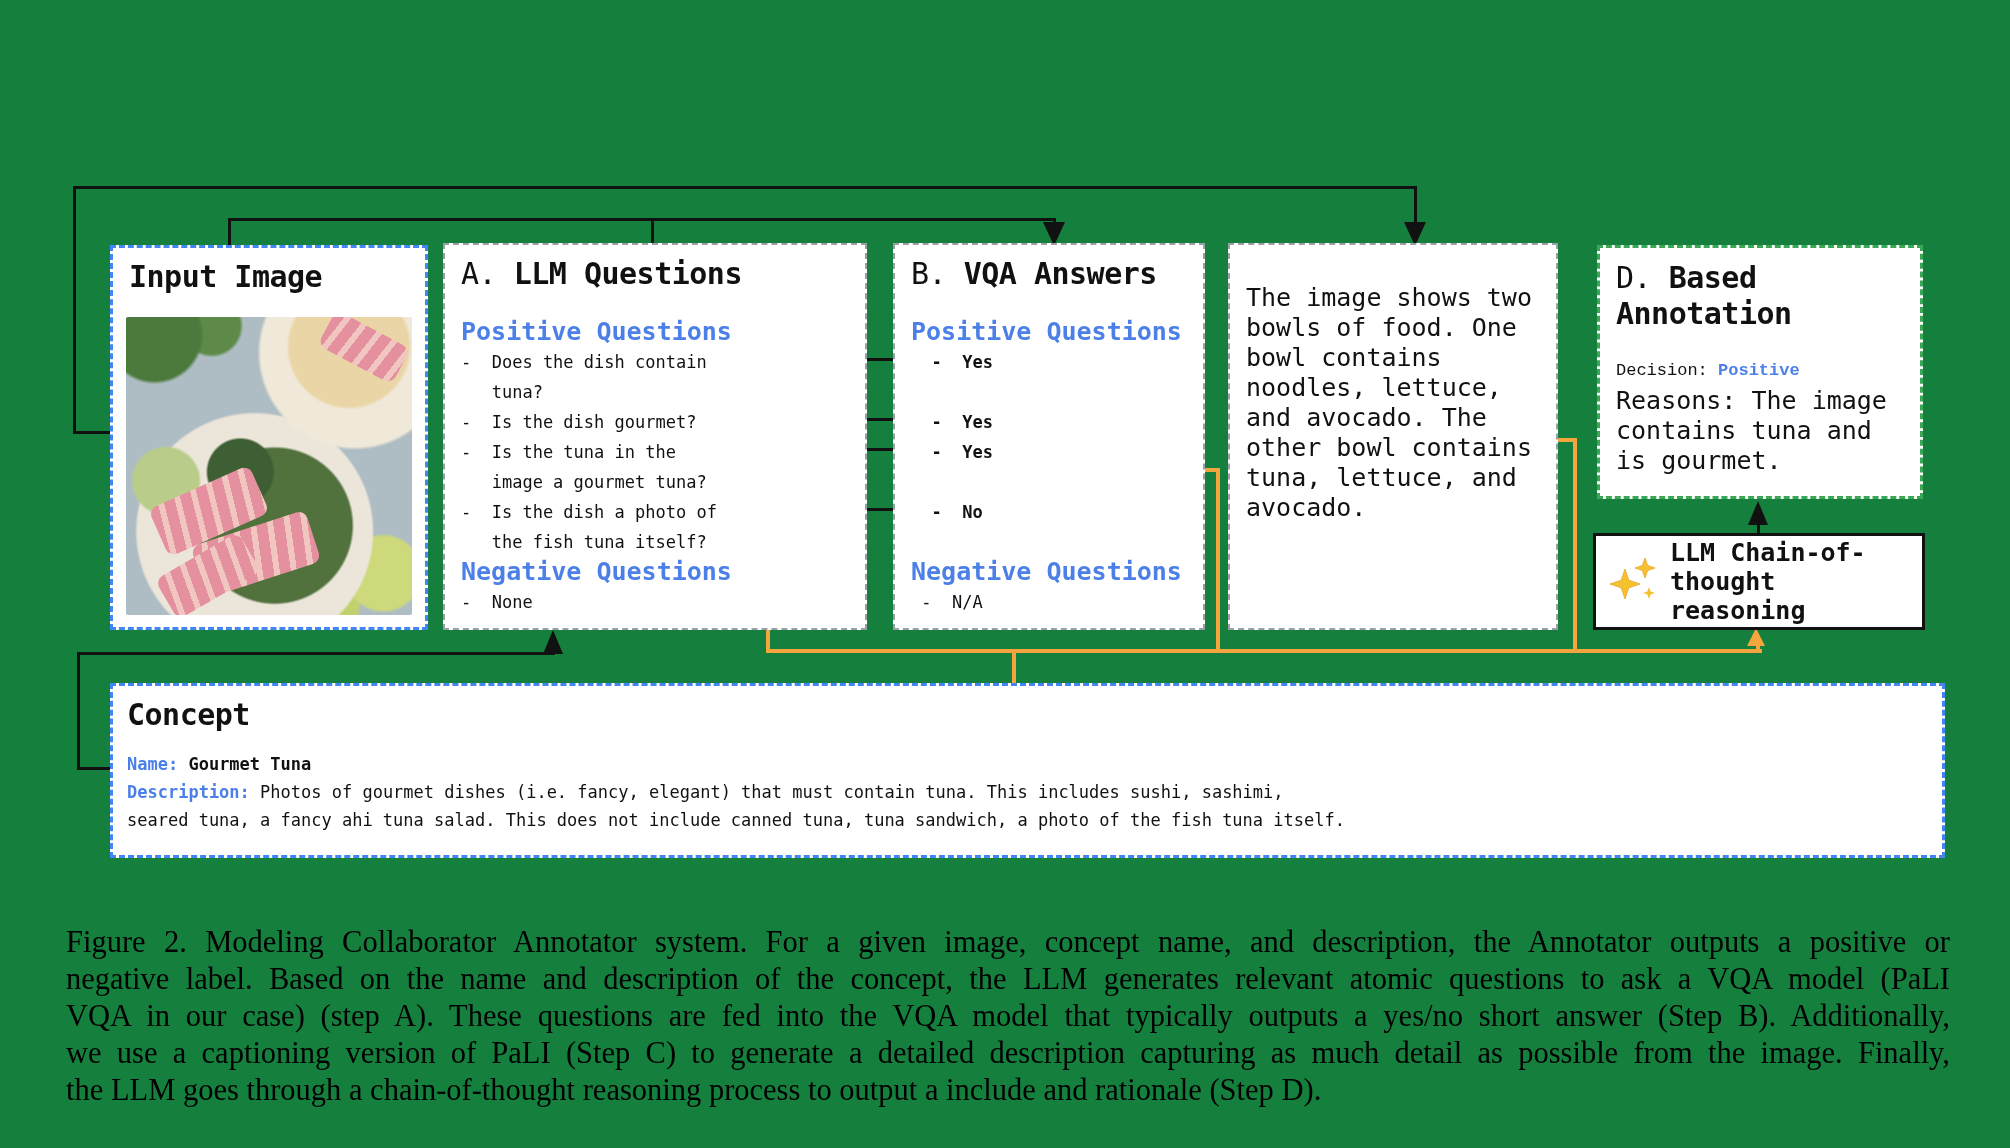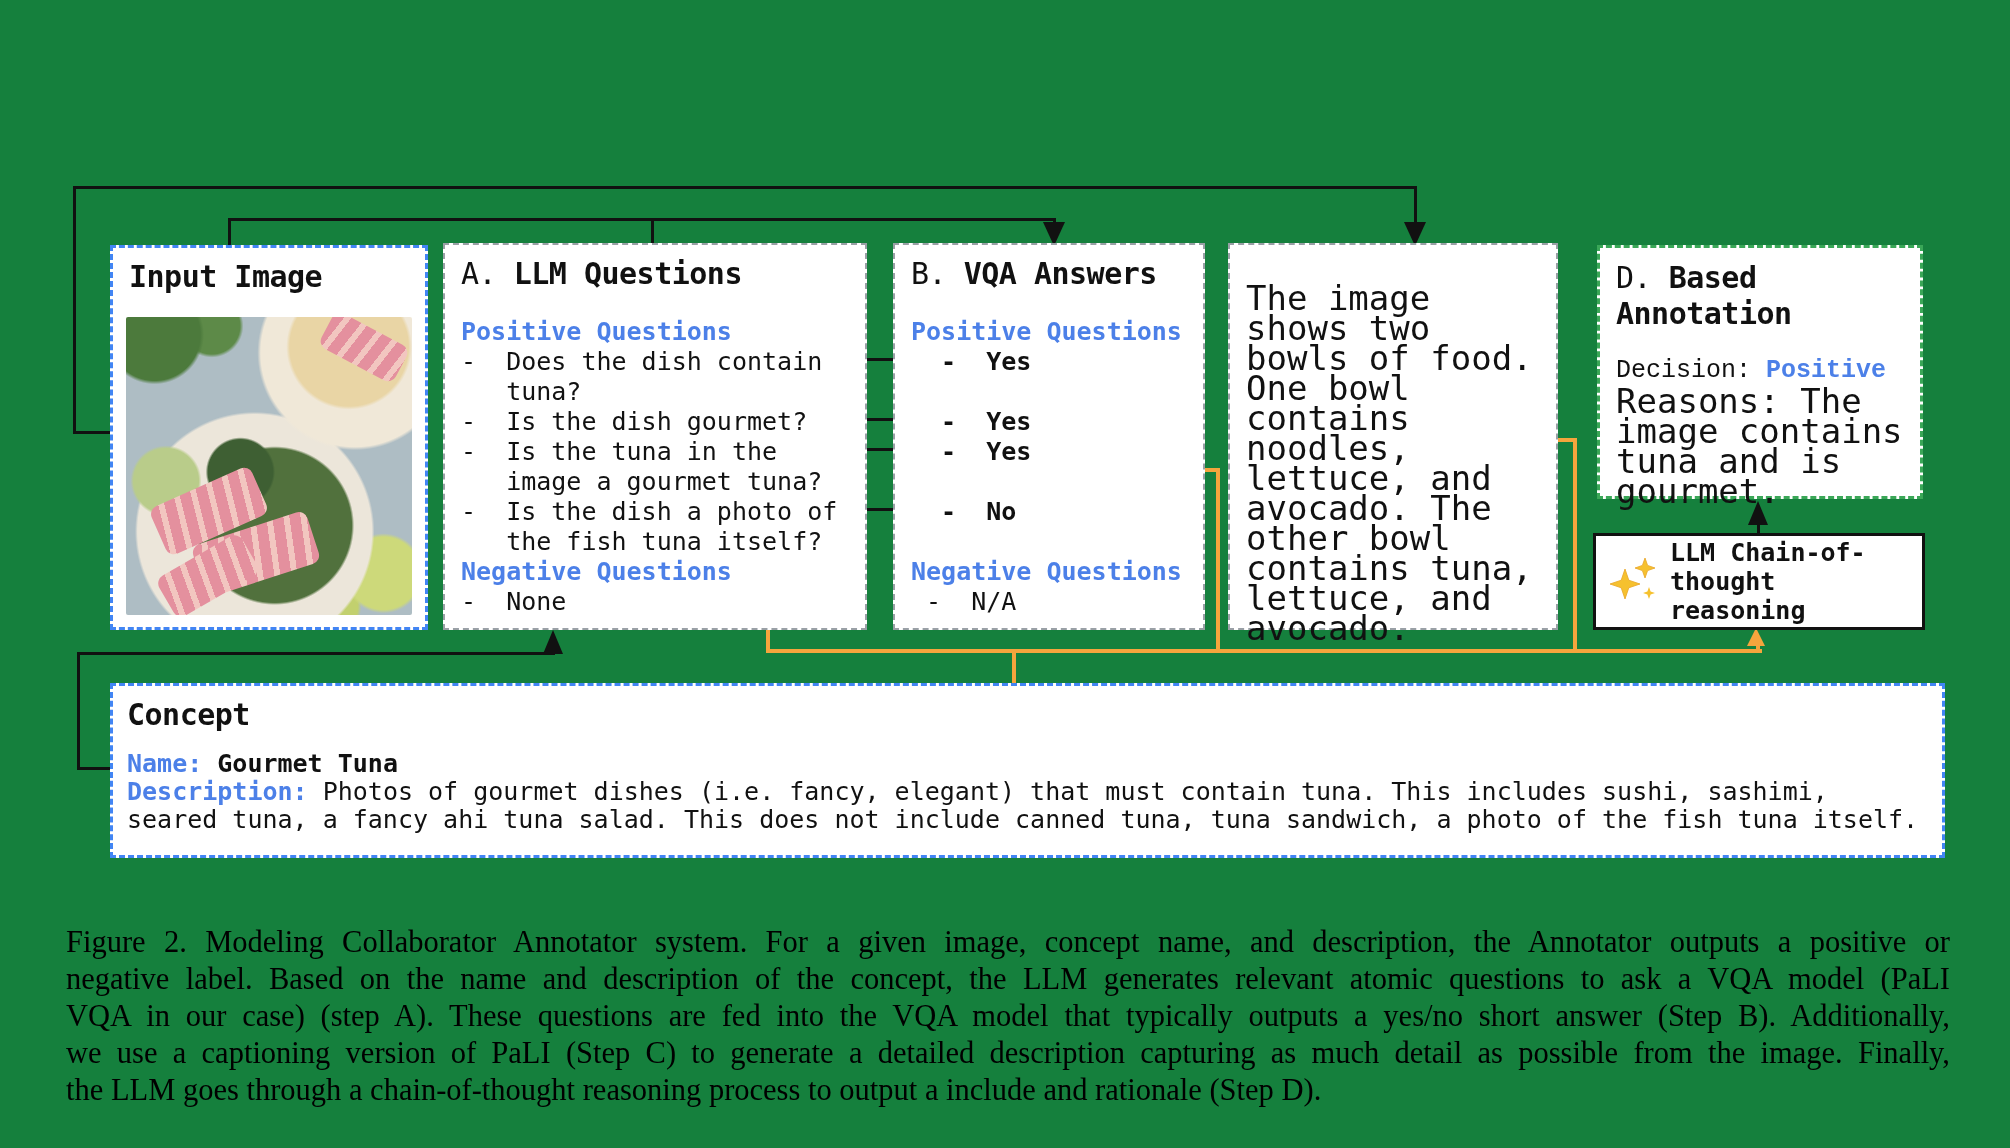--- a/index.html
+++ b/index.html
@@ -8,22 +8,22 @@
   
   .dbox{position:absolute;box-sizing:border-box;background:#fff;}
   .blue-dash{border:3px dashed #4285f4;}
   .gray-dash{border:2px dashed #9aa0a6;}
   .green-dash{border:3px dashed #3aa757;}
   .solid-black{border:3px solid #111;}
   .box-pad{padding:12px 16px;}
   .box-title{font-size:30px;line-height:34px;font-weight:700;letter-spacing:-0.5px;}
   .pfx{font-weight:400;white-space:pre;}
   .sub-h{font-size:25px;line-height:30px;font-weight:700;color:#4c80e8;white-space:pre;}
-  .m-row{font-size:25px;line-height:30px;height:30px;white-space:pre;}
-  .mono-body{font-size:34px;line-height:30px;white-space:normal;}
+  .m-row{font-size:17px;line-height:30px;height:30px;white-space:pre;}
+  .mono-body{font-size:25px;line-height:30px;white-space:normal;}
   .first-gap{margin-top:26px;}
   .bold-rows .m-row{font-weight:700;}
   .blue-t{color:#4c80e8;font-weight:700;}
   .b-t{font-weight:700;}
   
   .lnH,.lnV{position:absolute;background:#111;}
   .olH,.olV{position:absolute;background:#f5a53d;}
   .tri{position:absolute;width:0;height:0;}
   .tri-down{border-left:11px solid transparent;border-right:11px solid transparent;border-top:24px solid #111;}
   .tri-up{border-left:10px solid transparent;border-right:10px solid transparent;border-bottom:24px solid #111;}

